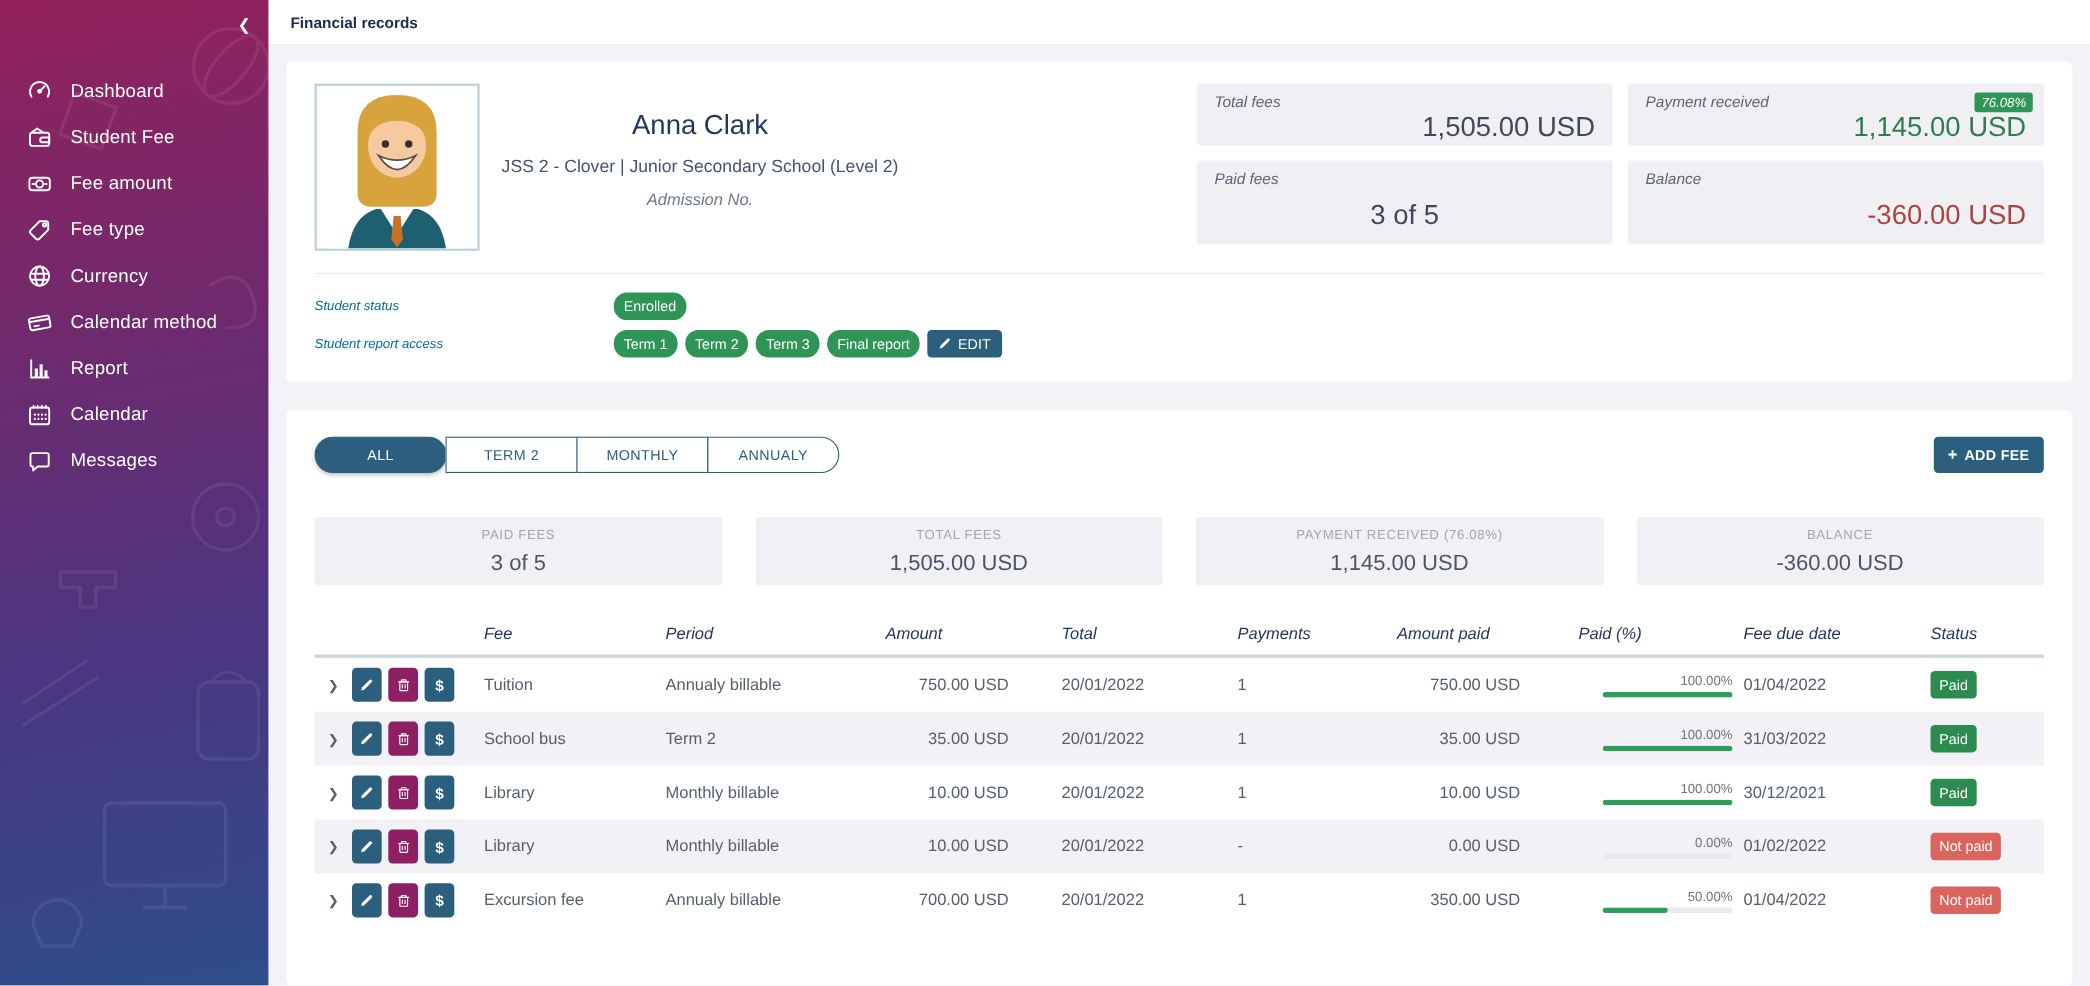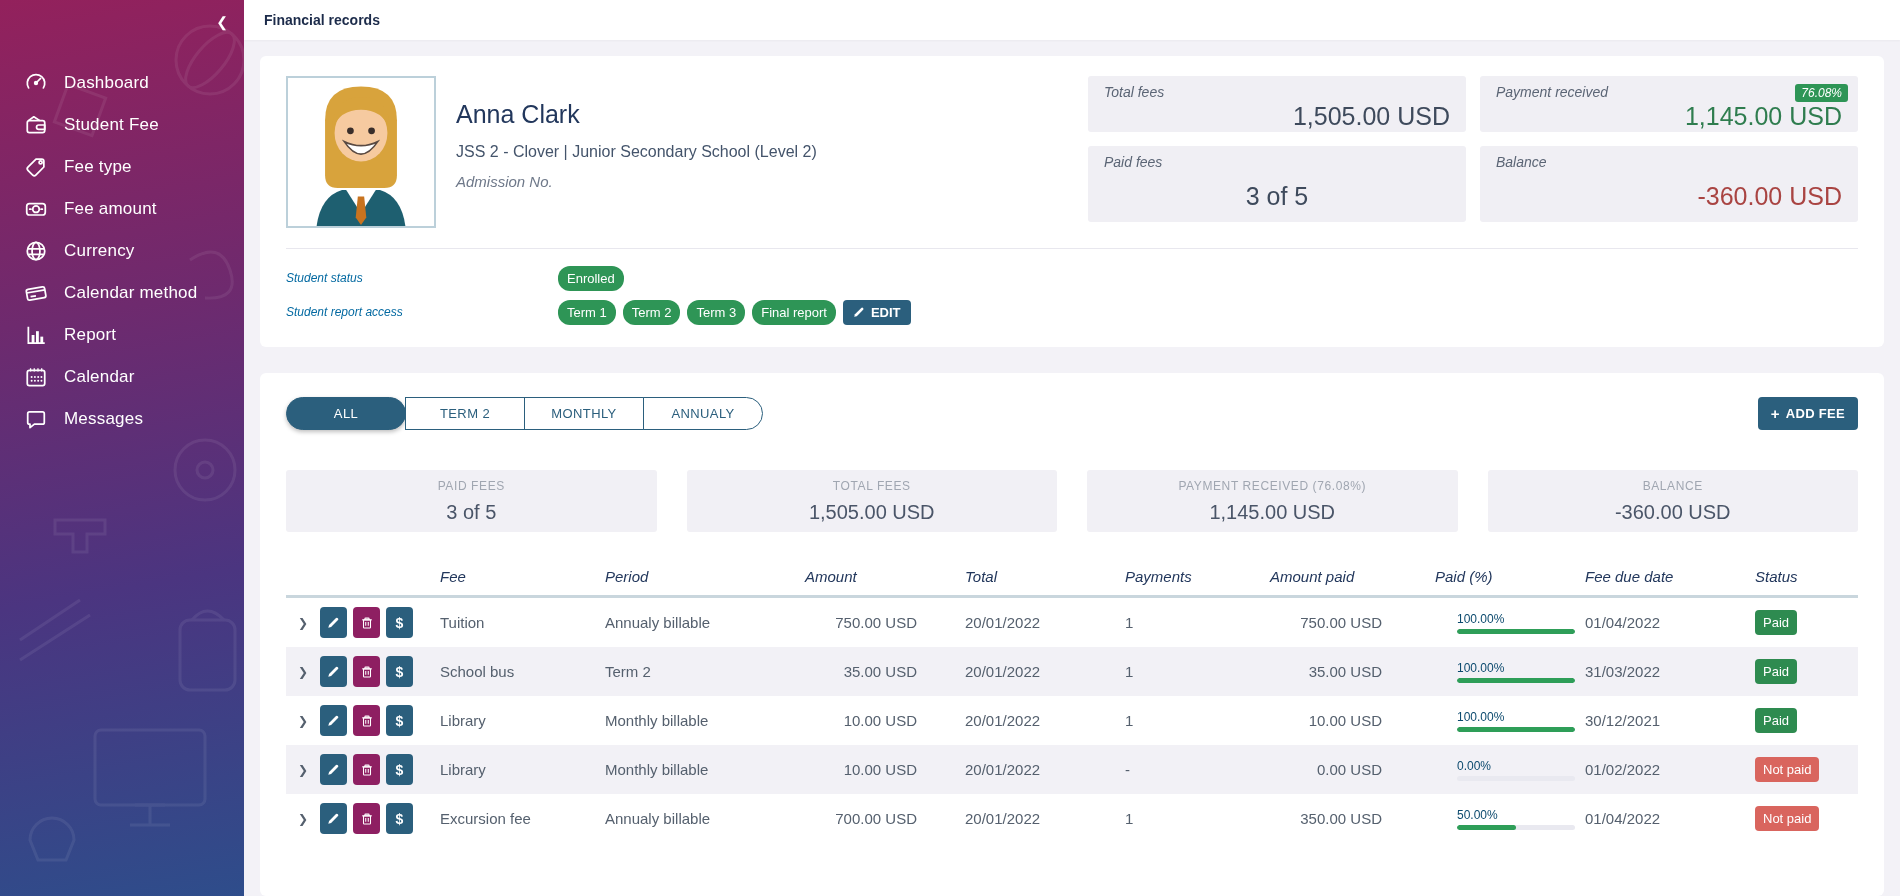--- a/index.html
+++ b/index.html
@@ -35,37 +35,37 @@
   .main{flex:1;display:flex;flex-direction:column;min-width:0;}
   .topbar{height:40px;background:#fff;display:flex;align-items:center;padding-left:20px;box-shadow:0 1px 2px rgba(0,0,0,.04);flex:0 0 40px;}
   .topbar-title{font-size:14px;font-weight:bold;color:#1c2b4a;}
   .content{flex:1;padding:16px 16px 0 16px;overflow:hidden;display:flex;flex-direction:column;}
   .card{background:#fff;border-radius:6px;}
 
   
   .student-card{padding:20px 26px 22px 26px;}
   .student-top{display:flex;align-items:flex-start;}
   .avatar-box{width:150px;height:152px;border:2px solid #bcd0da;background:#fff;flex:0 0 150px;}
-  .student-info{margin-left:20px;padding-top:24px;min-width:0;}
+  .student-info{margin-left:20px;padding-top:24px;min-width:0;text-align:center;}
   .student-name{font-size:25px;color:var(--navy);}
   .student-class{margin-top:14px;font-size:16px;color:#44546b;}
   .student-admission{margin-top:12px;font-size:15px;font-style:italic;color:var(--muted);}
   .summary-top{margin-left:auto;display:grid;grid-template-columns:378px 378px;grid-template-rows:56px 76px;gap:14px;}
   .sum-card{background:var(--card-grey);border-radius:3px;padding:8px 16px;position:relative;}
   .sum-label{font-size:14px;font-style:italic;color:#5b6575;}
   .sum-value{font-size:25px;text-align:right;color:#3e4a5c;margin-top:2px;}
   .sum-value.green{color:#2f7d4f;}
   .sum-value.red{color:var(--red-text);}
   .pct-badge{position:absolute;top:8px;right:10px;background:var(--green);color:#fff;font-size:12px;font-style:italic;font-weight:normal;
     padding:2px 6px;border-radius:3px;}
   .divider{border-top:1px solid #e8e7ee;margin:20px 0 16px 0;}
   .status-row{display:flex;align-items:center;margin-top:8px;min-height:26px;}
   .status-label{width:272px;flex:0 0 272px;font-size:12px;font-style:italic;color:#0369a1;}
   .badge{display:inline-block;background:var(--green);color:#fff;font-size:13px;padding:5px 9px;border-radius:12px;margin-right:7px;}
-  .edit-btn{display:inline-flex;align-items:center;gap:6px;background:var(--teal);color:#fff;font-size:13px;font-weight:bold;
+  .edit-btn{display:inline-flex;align-items:center;gap:6px;background:var(--teal);color:#fff;font-size:13px;font-weight:normal;
     padding:5px 10px;border-radius:4px;border:none;cursor:pointer;justify-content:center;}
 
   
   .fees-card{margin-top:26px;padding:24px 26px;flex:1;display:flex;flex-direction:column;}
   .fees-toolbar{display:flex;align-items:center;}
   .tab-group{display:inline-flex;}
   .tab{width:120px;height:33px;display:flex;align-items:center;justify-content:center;font-size:13px;letter-spacing:.4px;
     color:var(--teal);background:#fff;border:1px solid var(--teal);margin-left:-1px;cursor:pointer;}
   .tab:first-child{border-radius:17px 0 0 17px;margin-left:0;}
   .tab:last-child{border-radius:0 17px 17px 0;}
@@ -85,21 +85,21 @@
   .t-row:nth-child(even){background:#f2f1f6;}
   .expander{text-align:center;color:#55606e;font-size:12px;cursor:pointer;}
   .actions{display:flex;gap:6px;}
   .act-btn{width:27px;height:31px;border-radius:4px;border:none;display:flex;align-items:center;justify-content:center;cursor:pointer;color:#fff;}
   .act-teal{background:var(--teal);}
   .act-magenta{background:var(--magenta);}
   .dollar{font-size:14px;font-weight:bold;color:#fff;}
   .num-cell span{display:inline-block;width:112px;text-align:right;}
   .pct-cell{padding-right:10px;}
   .pct-inner{width:118px;margin-left:auto;}
-  .pct-label{text-align:left;font-size:12px;color:#0c4a6e;}
+  .pct-label{text-align:right;font-size:12px;color:#737373;}
   .bar{height:5px;background:#e9e9f0;border-radius:3px;margin-top:3px;overflow:hidden;}
   .bar-fill{height:100%;background:#2e9e58;border-radius:3px;}
   .status-badge{display:inline-block;color:#fff;font-size:13px;padding:5px 8px;border-radius:4px;}
   .st-paid{background:var(--green-dark);}
   .st-notpaid{background:var(--red-badge);}
 </style>
 </head>
 <body>
 
 <div class="app">
@@ -135,33 +135,33 @@
       </div>
       <div class="nav-item">
         <svg width="24" height="24" viewBox="0 0 22 22" fill="none" stroke="#fff" stroke-width="1.6" stroke-linejoin="round">
             <rect x="3" y="7" width="16" height="11" rx="2"></rect>
             <path d="M4 7 L9 3.5 L14.5 7"></path>
             <path d="M13.5 11 h5.5 v4 h-5.5 a2 2 0 0 1 0 -4 z"></path>
           </svg>
         <span>Student Fee</span>
       </div>
       <div class="nav-item">
-        <svg width="24" height="24" viewBox="0 0 22 22" fill="none" stroke="#fff" stroke-width="1.6" stroke-linejoin="round">
-            <path d="M3.6 11.2 L11 3.8 h5.2 a2 2 0 0 1 2 2 V11 L10.8 18.4 a2 2 0 0 1 -2.8 0 L3.6 14 a2 2 0 0 1 0 -2.8 z"></path>
-            <circle cx="15.2" cy="6.8" r="1.4"></circle>
-          </svg>
-        <span>Fee type</span>
-      </div>
-      <div class="nav-item">
         <svg width="24" height="24" viewBox="0 0 22 22" fill="none" stroke="#fff" stroke-width="1.6" stroke-linecap="round">
             <rect x="2.5" y="6" width="17" height="10.5" rx="2.5"></rect>
             <circle cx="11" cy="11.2" r="3"></circle>
             <path d="M5.2 11.2 h1.2 M15.6 11.2 h1.2"></path>
           </svg>
         <span>Fee amount</span>
+      </div>
+      <div class="nav-item">
+        <svg width="24" height="24" viewBox="0 0 22 22" fill="none" stroke="#fff" stroke-width="1.6" stroke-linejoin="round">
+            <path d="M3.6 11.2 L11 3.8 h5.2 a2 2 0 0 1 2 2 V11 L10.8 18.4 a2 2 0 0 1 -2.8 0 L3.6 14 a2 2 0 0 1 0 -2.8 z"></path>
+            <circle cx="15.2" cy="6.8" r="1.4"></circle>
+          </svg>
+        <span>Fee type</span>
       </div>
       <div class="nav-item">
         <svg width="24" height="24" viewBox="0 0 22 22" fill="none" stroke="#fff" stroke-width="1.6">
             <circle cx="11" cy="11" r="8"></circle>
             <ellipse cx="11" cy="11" rx="3.6" ry="8"></ellipse>
             <path d="M3.4 9 h15.2 M4 14 h14"></path>
           </svg>
         <span>Currency</span>
       </div>
       <div class="nav-item">

